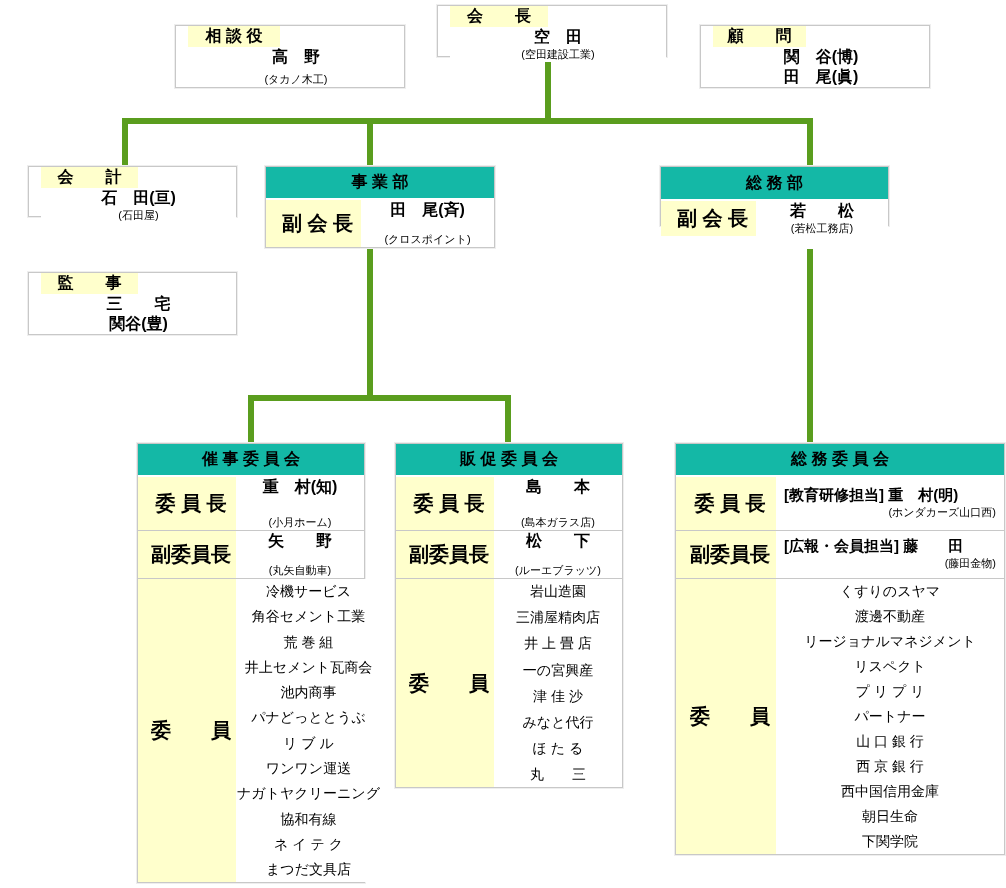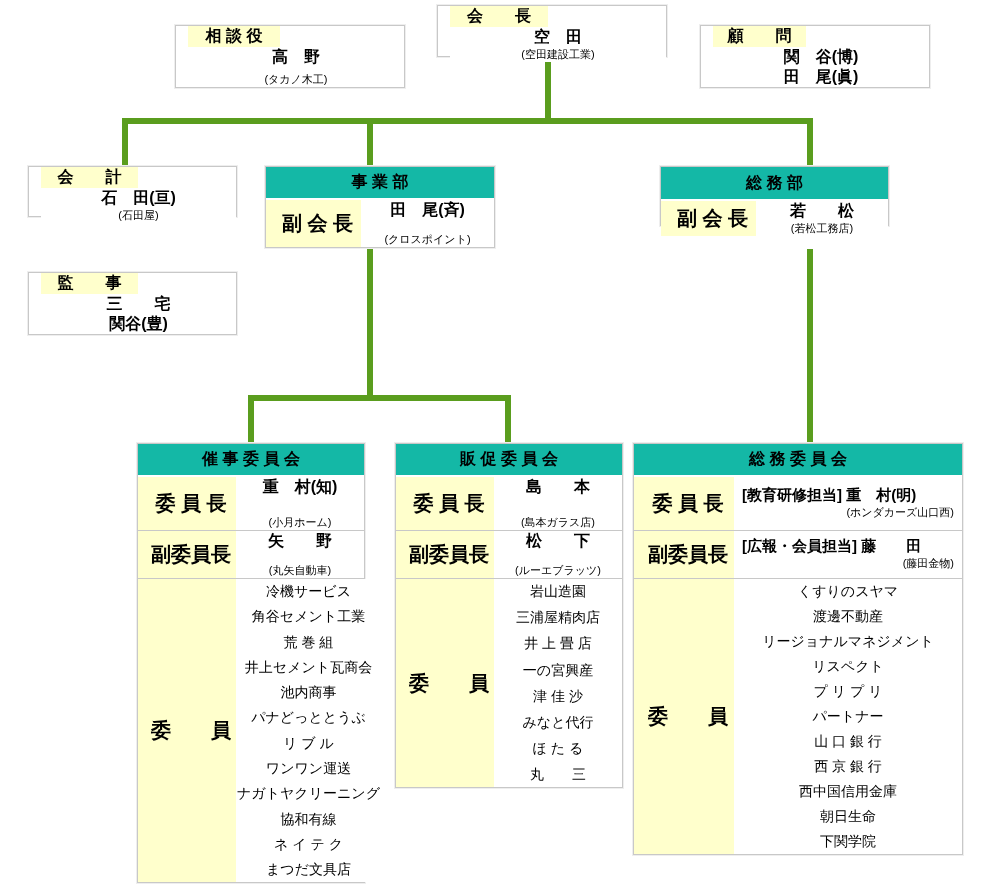--- a/index.html
+++ b/index.html
@@ -177,21 +177,21 @@
           <div class="member-line">井 上 畳 店</div>
           <div class="member-line">一の宮興産</div>
           <div class="member-line">津 佳 沙</div>
           <div class="member-line">みなと代行</div>
           <div class="member-line">ほ た る</div>
           <div class="member-line">丸　　三</div>
         </div>
     </div>
   </div>
 
-  <div class="box committee" style="left:633px;top:443px;width:330px;height:412px">
+  <div class="box committee" style="left:675px;top:443px;width:330px;height:412px">
     <div class="dept-header" style="height:31px">総 務 委 員 会</div>
     <div class="row" style="height:55px">
       <div class="label-cell" style="width:100px">委 員 長</div>
       <div class="duty-cell">
         <div class="name">[教育研修担当] 重　村(明)</div>
         <div class="company">(ホンダカーズ山口西)</div>
       </div>
     </div>
     <div class="row" style="height:48px">
       <div class="label-cell" style="width:100px">副委員長</div>

